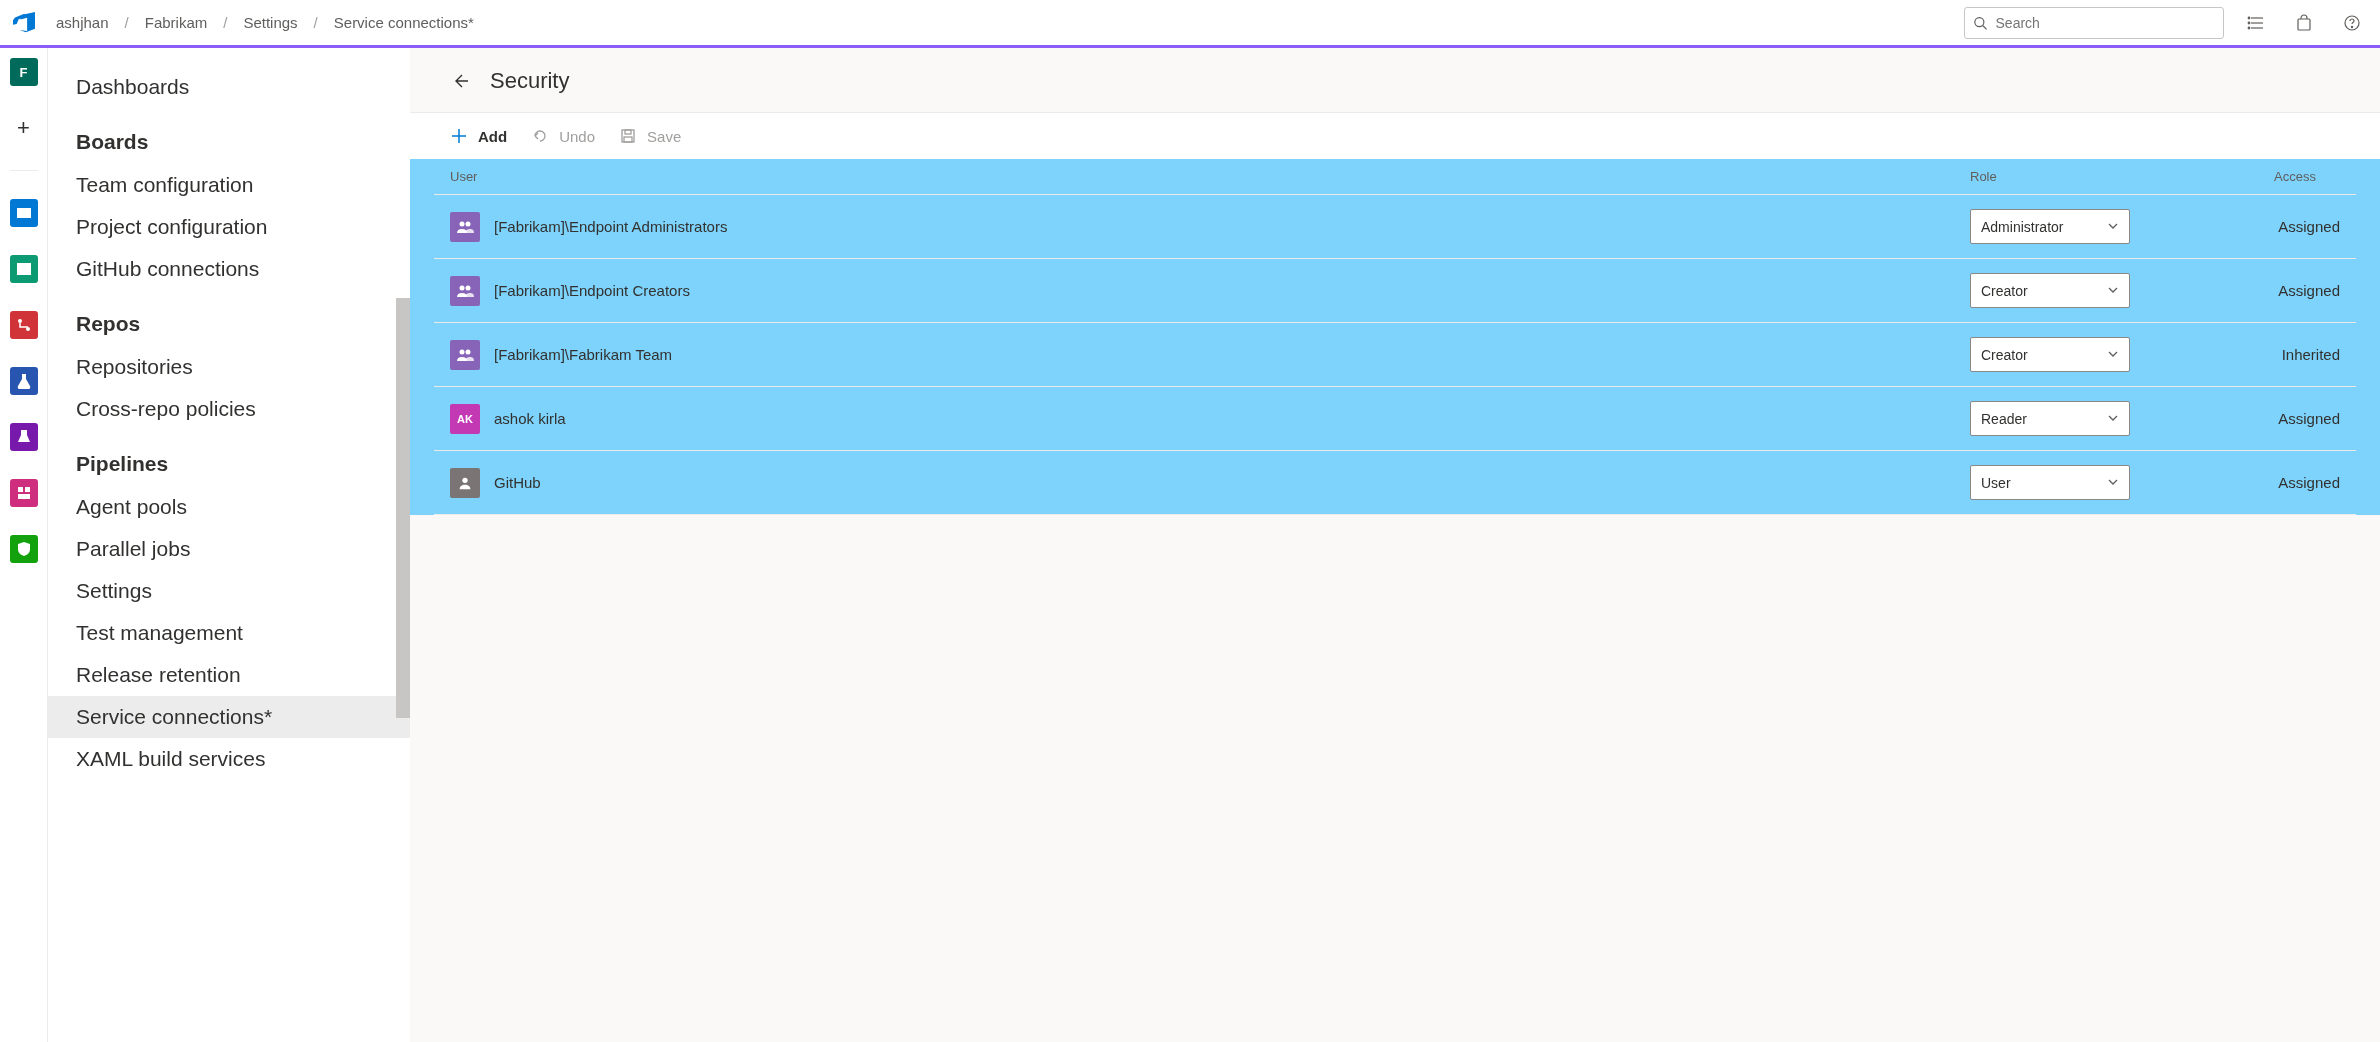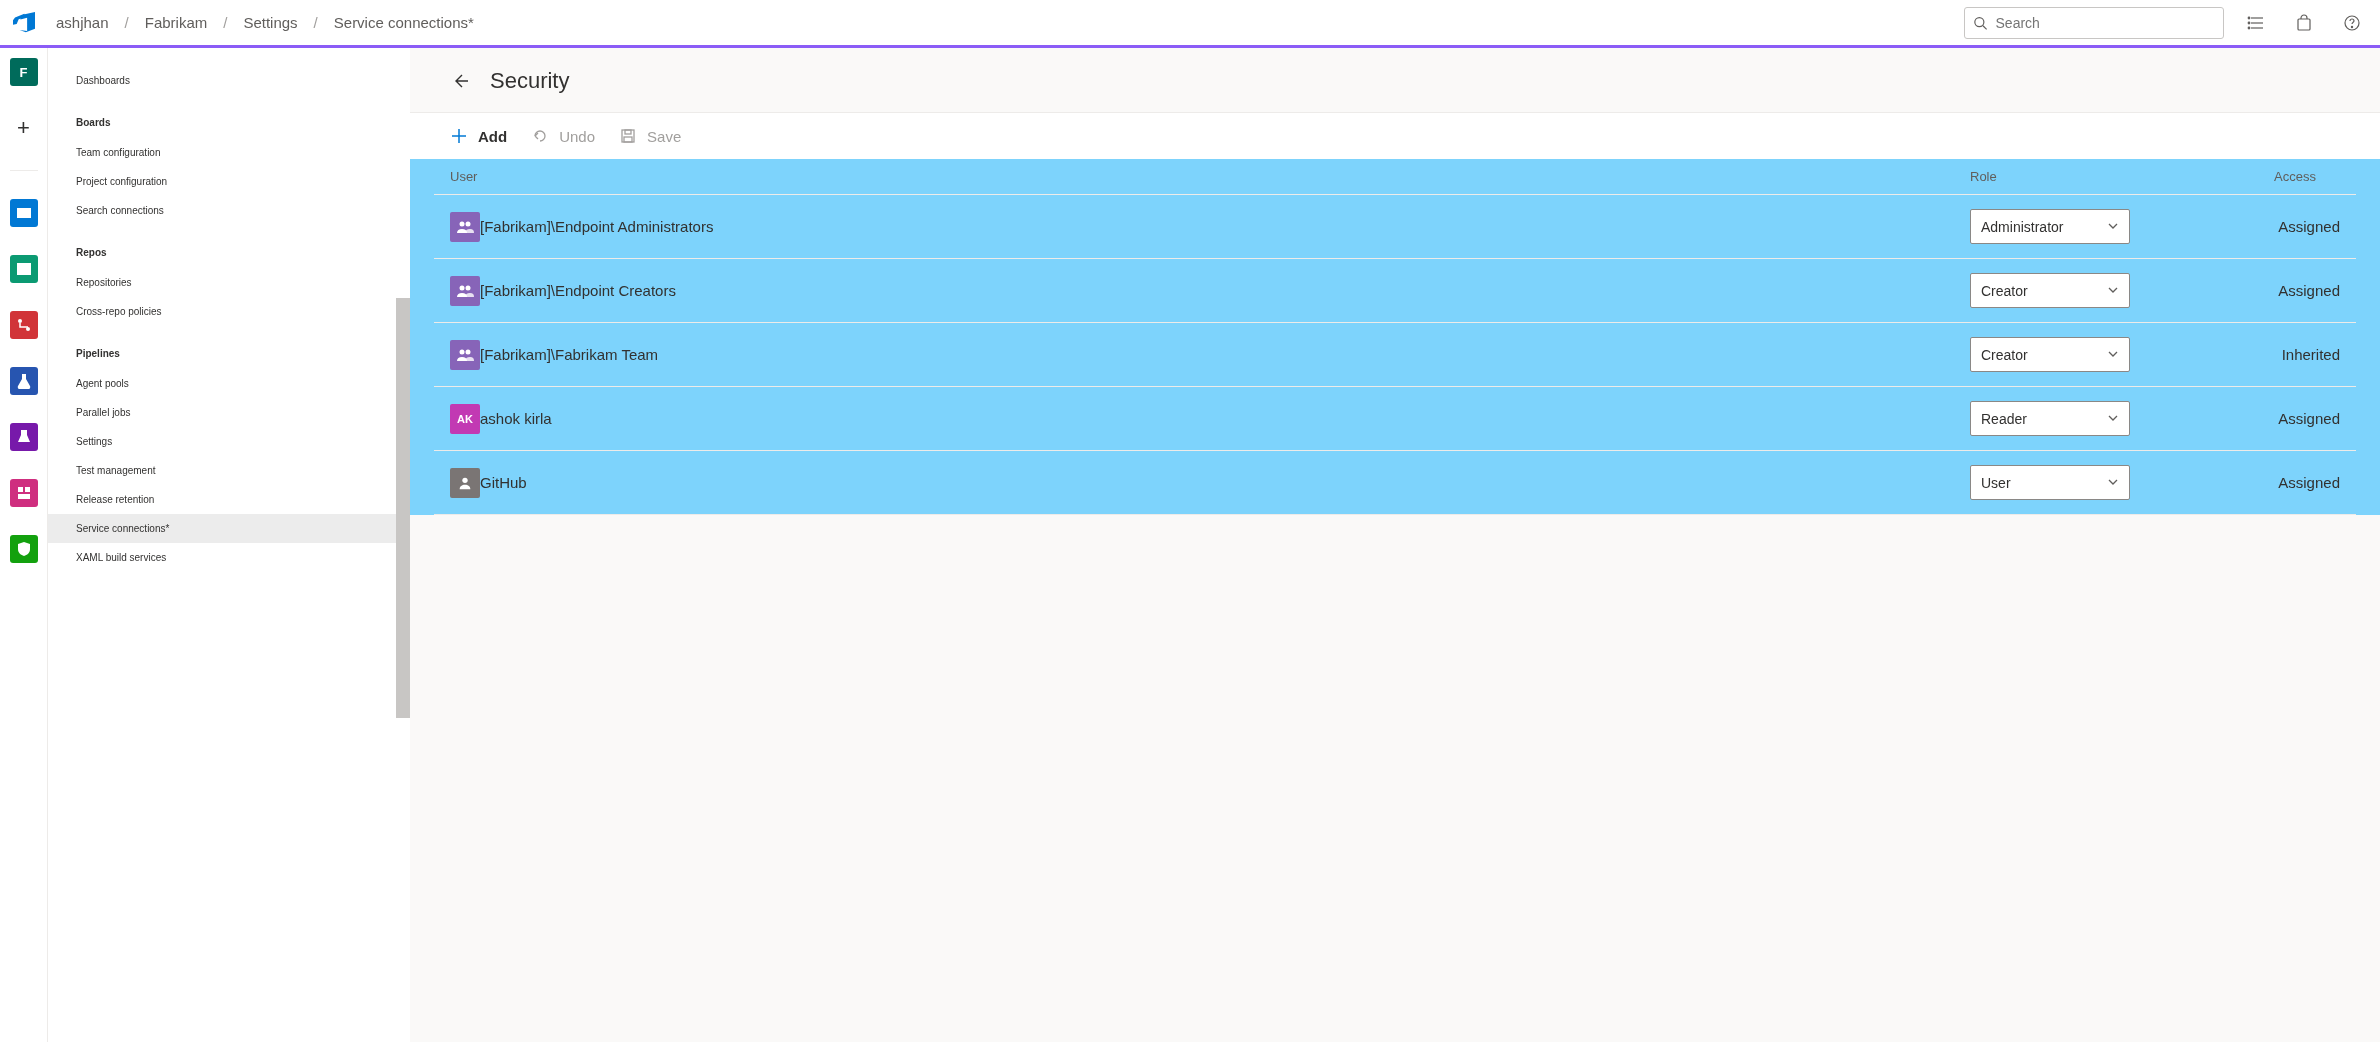--- a/index.html
+++ b/index.html
@@ -98,21 +98,21 @@
   overflow-y: auto;
   padding: 18px 0 12px 0;
 }
 .sidebar-scroll-thumb {
   position: absolute;
   right: 0; top: 250px; width: 14px; height: 420px;
   background: #c8c6c4;
 }
 .nav-link, .nav-header {
   padding: 9px 28px;
-  font-size: 10px;
+  font-size: 21px;
   cursor: pointer;
 }
 .nav-header {
   font-weight: 600;
   color: #323130;
   padding-top: 22px;
   padding-bottom: 10px;
 }
 .nav-link { color: #323130; }
 .nav-link.active { background: #ececec; }
@@ -176,20 +176,21 @@
   align-items: center;
   padding: 14px 16px;
   border-top: 1px solid #edebe9;
   font-size: 15px;
 }
 .row:last-child { border-bottom: 1px solid #edebe9; }
 .user-cell {
   flex: 1;
   display: flex;
   align-items: center;
+  gap: 14px;
 }
 .avatar {
   width: 30px; height: 30px;
   border-radius: 2px;
   display: flex; align-items: center; justify-content: center;
   font-size: 11px;
   font-weight: 600;
   color: #fff;
 }
 .avatar.group { background: #8764b8; }
@@ -311,21 +312,21 @@
         </svg>
       </div>
   </div>
 
   <div class="sidebar">
     <div id="nav-container">
         <div class="nav-link">Dashboards</div>
         <div class="nav-header">Boards</div>
         <div class="nav-link">Team configuration</div>
         <div class="nav-link">Project configuration</div>
-        <div class="nav-link">Search connections</div>
+        <div class="nav-link">GitHub connections</div>
         <div class="nav-header">Repos</div>
         <div class="nav-link">Repositories</div>
         <div class="nav-link">Cross-repo policies</div>
         <div class="nav-header">Pipelines</div>
         <div class="nav-link">Agent pools</div>
         <div class="nav-link">Parallel jobs</div>
         <div class="nav-link">Settings</div>
         <div class="nav-link">Test management</div>
         <div class="nav-link">Release retention</div>
         <div class="nav-link active">Service connections*</div>

